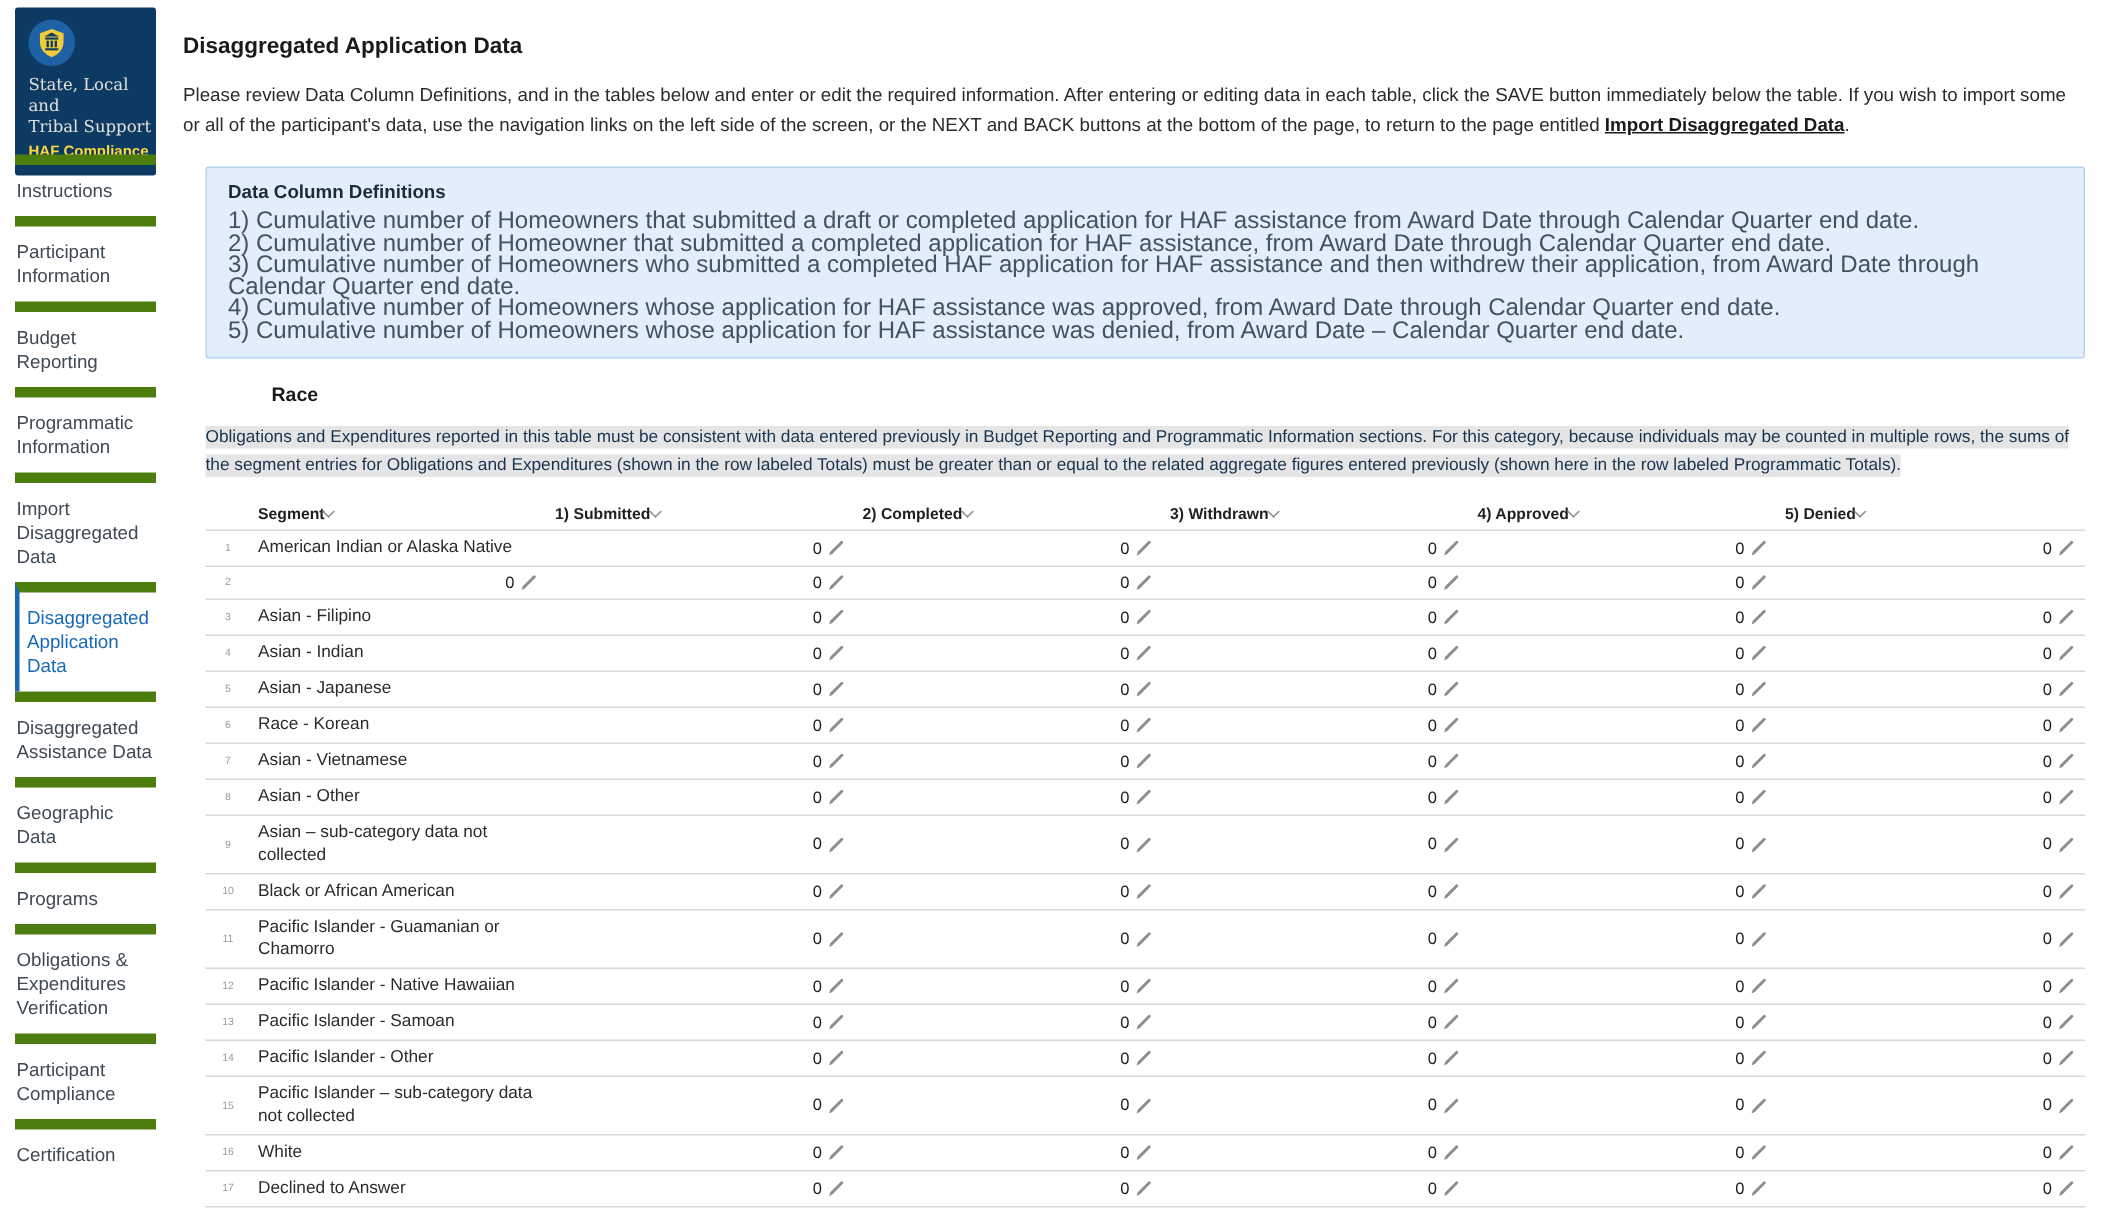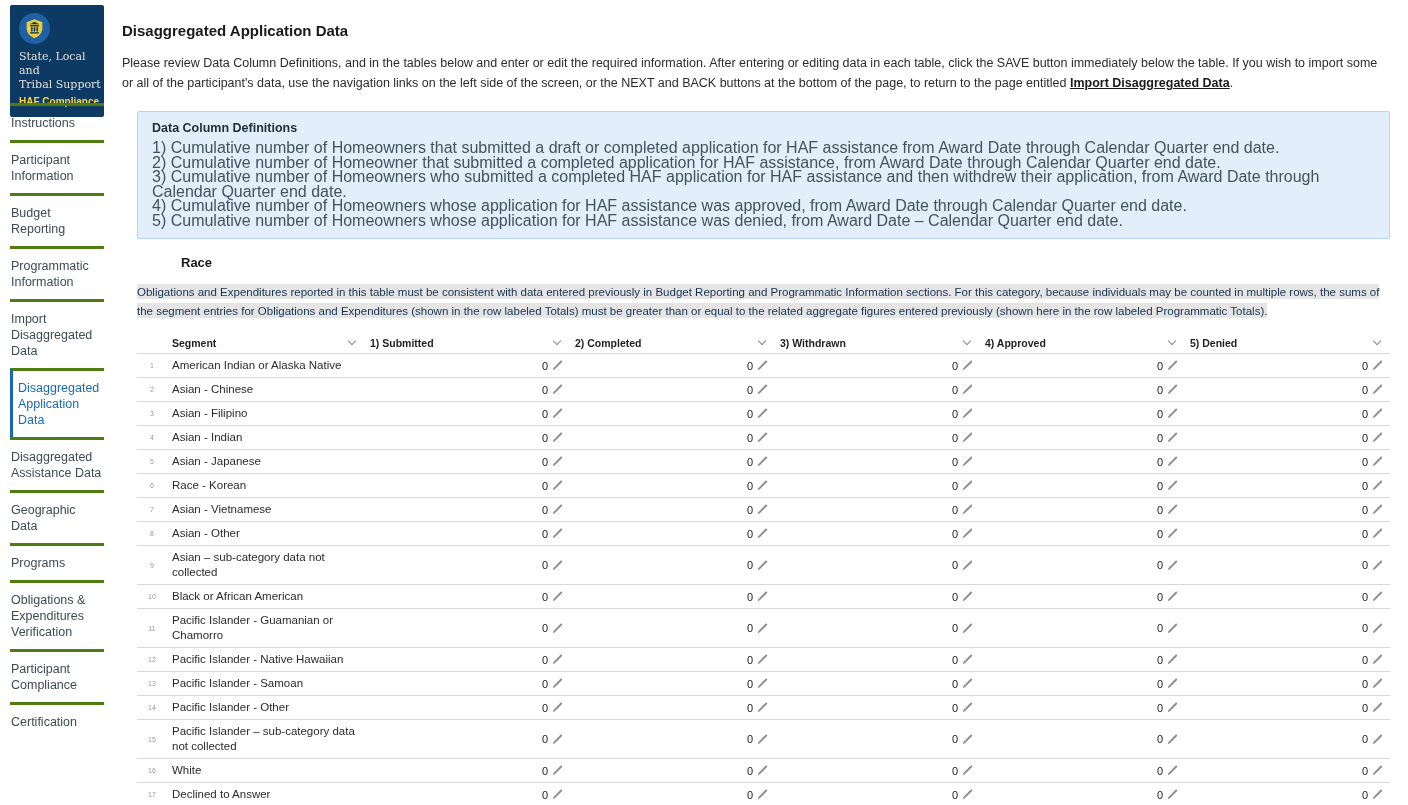--- a/index.html
+++ b/index.html
@@ -9,21 +9,21 @@
   
   .sidebar { position: absolute; left: 0; top: 0; width: 120px; height: 805px; background: #fff; }
   .logo { position: absolute; left: 10px; top: 5px; width: 94px; height: 112px;
     background: #0c3a62; border-radius: 2px; padding: 8px 0 0 9px; }
   .logo-circle { width: 31px; height: 31px; border-radius: 50%; background: #1e62a5;
     display: flex; align-items: center; justify-content: center; margin-bottom: 6px; }
   .logo-line { font-family: "DejaVu Serif", serif; font-size: 11px; line-height: 14px; color: #e3e0d8; }
   .logo-haf { font-size: 10px; font-weight: bold; color: #ffd83d; margin-top: 4px; }
 
   .nav { position: absolute; left: 10px; top: 103px; width: 94px; }
-  .nav-item { border-top: 3px solid #4d7c0f; padding: 9px 2px 9px 1px;
+  .nav-item { border-top: 7px solid #4d7c0f; padding: 9px 2px 9px 1px;
     font-size: 12.5px; line-height: 16px; color: #3f4a54; cursor: pointer; }
   .nav-item.active { color: #1769b5; border-left: 3px solid #1769b5; padding-left: 5px; }
 
   
   .main { position: absolute; left: 122px; top: 0; width: 1270px; }
   h1.page-title { font-size: 15px; font-weight: bold; color: #1a1a1a; margin: 22px 0 14px; }
   .intro { font-size: 12.5px; line-height: 20px; color: #2b2b2b; margin-bottom: 18px; padding-right: 2px; }
   .intro a { color: #1a1a1a; font-weight: bold; text-decoration: underline; cursor: pointer; }
 
   .inner { margin-left: 15px; width: 1253px; }
@@ -36,21 +36,21 @@
   h3.race { font-size: 13px; font-weight: bold; color: #1a1a1a; margin: 16px 0 12px; padding-left: 44px; }
   .race-note { font-size: 11.5px; line-height: 19px; margin-bottom: 12px; }
   .race-note mark { background: #e5e5e5; color: #16324f; padding: 1.5px 0;
     -webkit-box-decoration-break: clone; box-decoration-break: clone; }
 
   
   .rtable { width: 1253px; font-size: 11.5px; }
   .trow { display: grid; grid-template-columns: 30px 198px repeat(5, 1fr);
     border-bottom: 1px solid #d8d8d8; align-items: center; min-height: 22px; }
   .thead { font-size: 10.5px; font-weight: bold; color: #1f1f1f; }
-  .hcell { display: flex; align-items: center; justify-content: space-between;
+  .hcell { display: flex; align-items: center; justify-content: flex-start;
     padding: 3px 10px 3px 5px; cursor: pointer; }
   .hcell.first { padding-left: 5px; }
   .chev { width: 6px; height: 6px; border-right: 1.5px solid #8b8b8b;
     border-bottom: 1.5px solid #8b8b8b; transform: rotate(45deg); margin-top: -3px; flex: none; }
   .num { font-size: 7px; color: #9b9b9b; text-align: center; align-self: center; }
   .seg { padding: 4px 6px 4px 5px; color: #2b2b2b; line-height: 15px; }
   .vcell { display: flex; align-items: center; justify-content: flex-end;
     padding-right: 7px; gap: 4px; color: #222; font-size: 11px; }
   .pencil { width: 11px; height: 11px; cursor: pointer; flex: none; }
   .pencil path { fill: #8e8e8e; }
@@ -170,21 +170,20 @@
             </div>
             <div class="vcell">
               <span class="val">0</span>
               <svg viewBox="0 0 12 12" class="pencil">
                 <path d="M0.8 11.2 L1.6 8.6 L9.3 0.9 a1.05 1.05 0 0 1 1.5 1.5 L3.1 10.1 Z"></path>
               </svg>
             </div>
           </div>
           <div class="trow">
             <div class="num">2</div>
-            <div class="seg">Asian - Chinese</div>
             <div class="vcell">
               <span class="val">0</span>
               <svg viewBox="0 0 12 12" class="pencil">
                 <path d="M0.8 11.2 L1.6 8.6 L9.3 0.9 a1.05 1.05 0 0 1 1.5 1.5 L3.1 10.1 Z"></path>
               </svg>
             </div>
             <div class="vcell">
               <span class="val">0</span>
               <svg viewBox="0 0 12 12" class="pencil">
                 <path d="M0.8 11.2 L1.6 8.6 L9.3 0.9 a1.05 1.05 0 0 1 1.5 1.5 L3.1 10.1 Z"></path>

